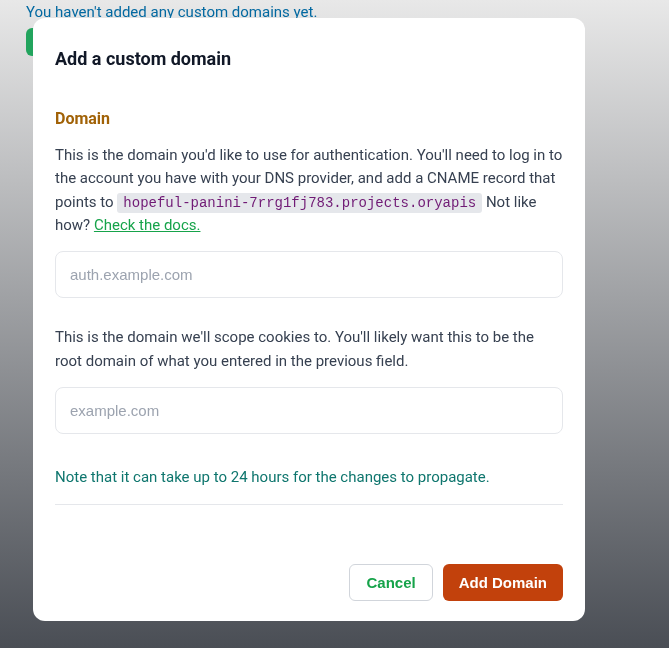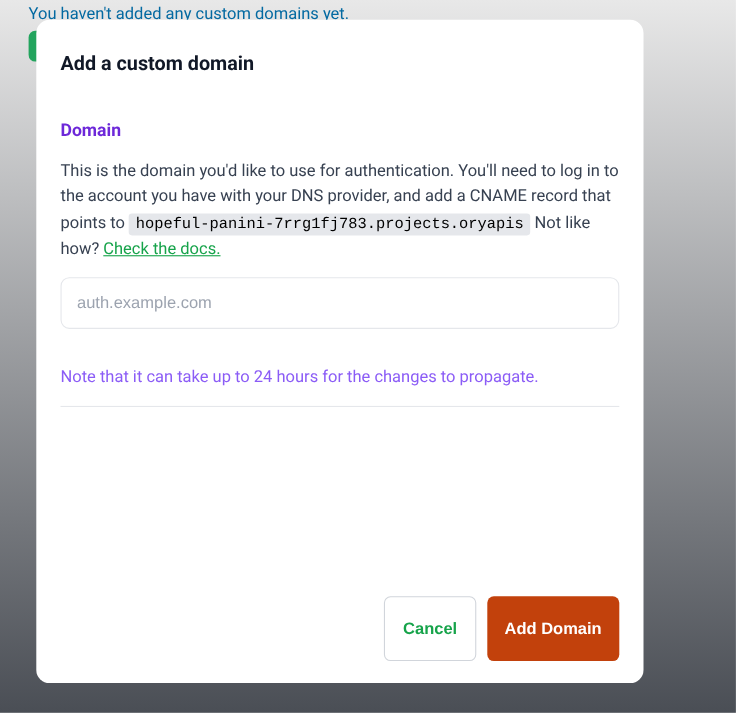--- a/index.html
+++ b/index.html
@@ -45,73 +45,73 @@
     }
     .modal-title {
       font-size: 18px;
       font-weight: 700;
       color: #111827;
       margin-bottom: 40px;
     }
     .section-label {
       font-size: 16px;
       font-weight: 700;
-      color: #6d28d9;
+      color: #a16207;
       margin-bottom: 16px;
     }
     .description {
       font-size: 15px;
       color: #374151;
       line-height: 1.55;
       margin-bottom: 14px;
     }
     .code-inline {
       font-family: "SFMono-Regular", Consolas, "Liberation Mono", Menlo, monospace;
       background: #e5e7eb;
       padding: 2px 6px;
       border-radius: 3px;
       font-size: 14px;
-      color: #000000;
+      color: #701a75;
     }
     .docs-link {
       color: #16a34a;
       text-decoration: underline;
     }
     .input-field {
       width: 100%;
       padding: 14px 14px;
       border: 1px solid #e5e7eb;
       border-radius: 8px;
       font-size: 15px;
       color: #111827;
       margin-bottom: 28px;
       outline: none;
     }
     .input-field::placeholder {
       color: #9ca3af;
     }
     .note-text {
       font-size: 15px;
-      color: #8b5cf6;
+      color: #0f766e;
       margin-top: 6px;
       margin-bottom: 18px;
     }
     .divider {
       border: none;
       border-top: 1px solid #e5e7eb;
       margin-bottom: 16px;
     }
     .footer {
       display: flex;
       justify-content: flex-end;
       gap: 10px;
       margin-top: auto;
     }
     .btn {
-      padding: 20px 16px;
+      padding: 9px 16px;
       border-radius: 6px;
       font-size: 15px;
       font-weight: 600;
       cursor: pointer;
       border: none;
     }
     .btn-cancel {
       background: #ffffff;
       color: #16a34a;
       border: 1px solid #d1d5db;
@@ -130,20 +130,22 @@
 <div class="modal">
   <h2 class="modal-title">Add a custom domain</h2>
 
   <div class="section-label">Domain</div>
   <p class="description">
     <span>This is the domain you'd like to use for authentication. You'll need to log in to the account you have with your DNS provider, and add a CNAME record that points to </span>
     <span class="code-inline">hopeful-panini-7rrg1fj783.projects.oryapis</span><span> Not like how? </span><a href="#" class="docs-link">Check the docs.</a>
   </p>
   <input type="text" class="input-field" placeholder="auth.example.com" style="">
 
+  <p class="description">This is the domain we'll scope cookies to. You'll likely want this to be the root domain of what you entered in the previous field.</p>
+  <input type="text" class="input-field" placeholder="example.com" style="">
 
   <p class="note-text">Note that it can take up to 24 hours for the changes to propagate.</p>
 
   <hr class="divider">
 
   <div class="footer">
     <button class="btn btn-cancel">Cancel</button>
     <button class="btn btn-primary">Add Domain</button>
   </div>
 </div>

